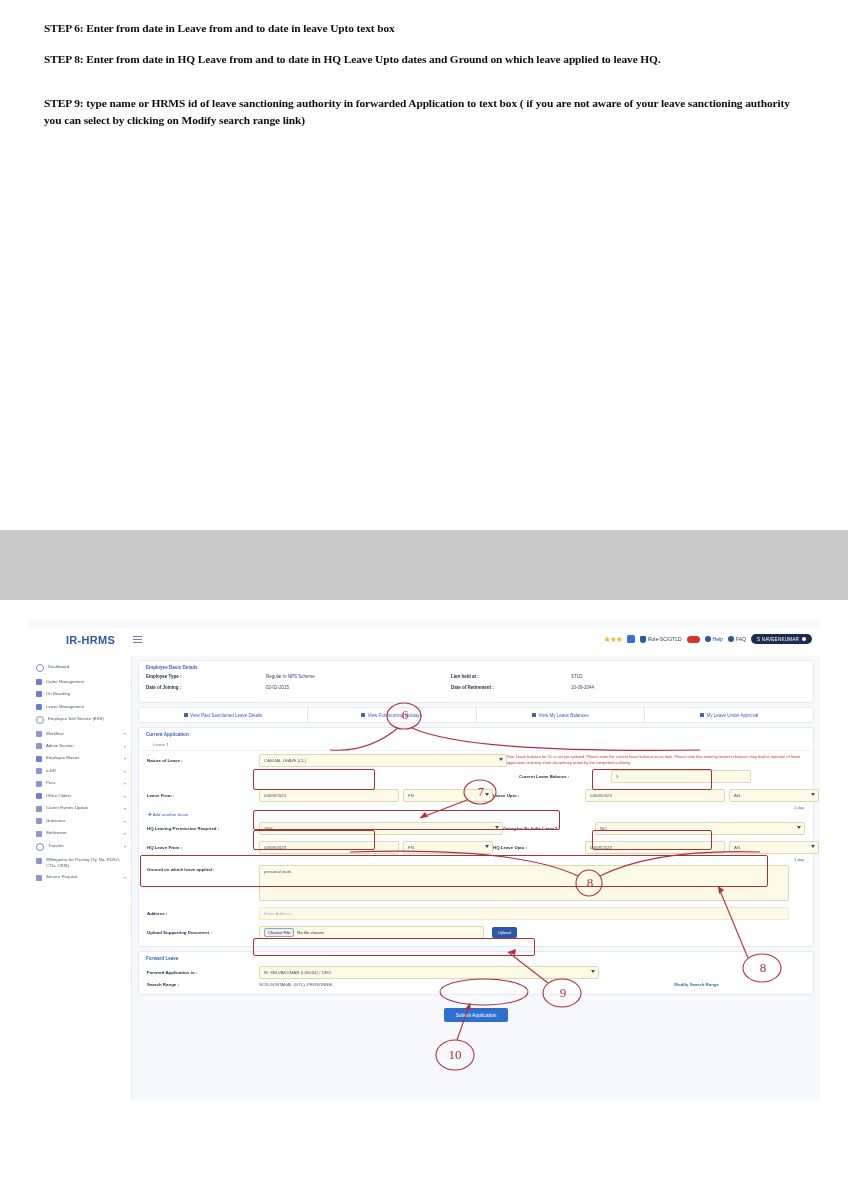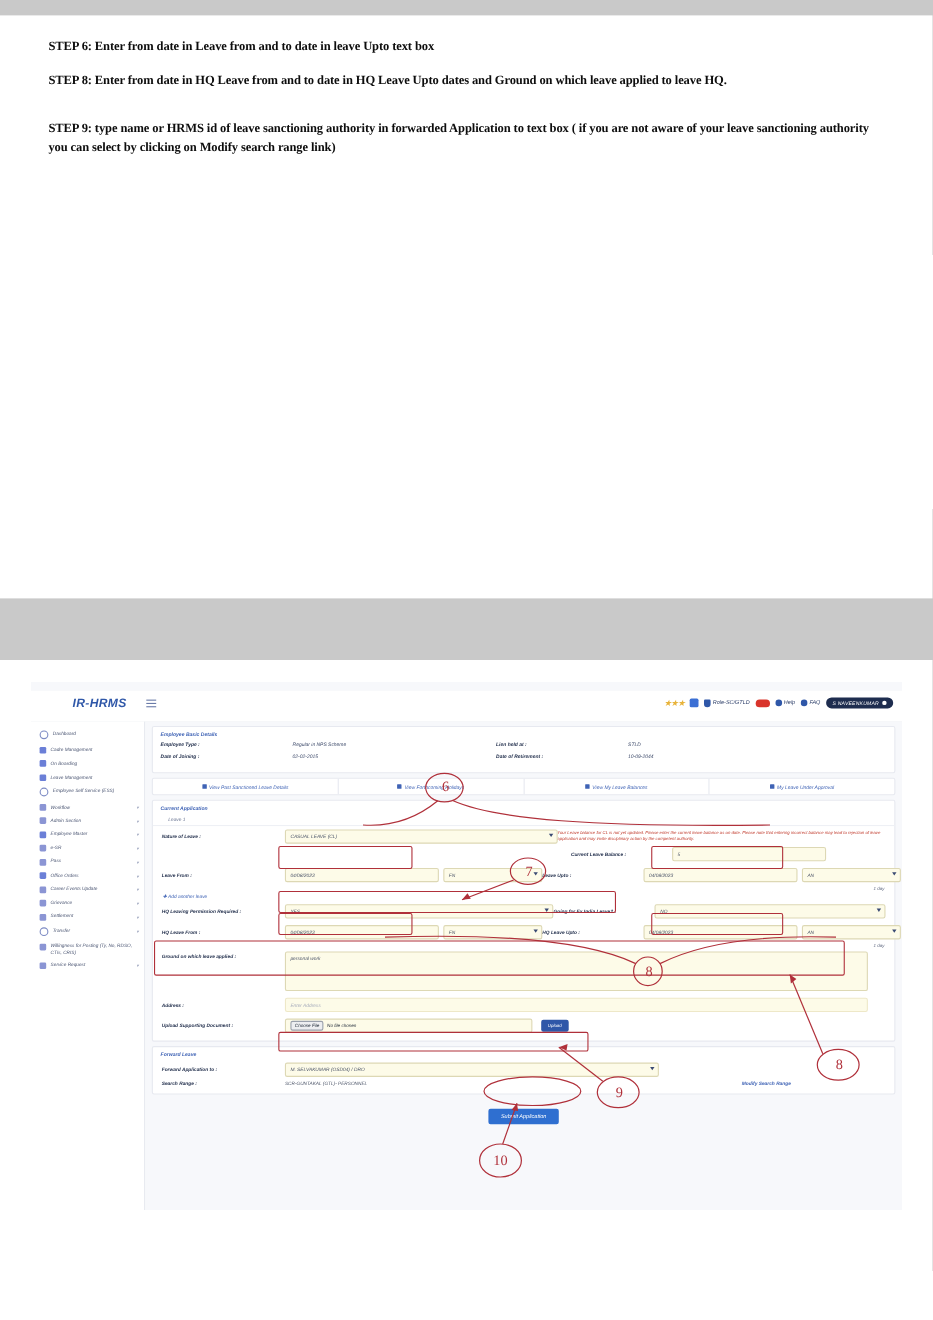--- a/index.html
+++ b/index.html
@@ -1,29 +1,29 @@
 <!DOCTYPE html>
 <html><head>
 <meta charset="utf-8">
 <style>
   html,body{margin:0;padding:0;background:#c9c9c9;}
   body{font-family:"Liberation Sans",sans-serif;}
   .page{width:848px;height:1200px;position:relative;background:#c9c9c9;overflow:hidden;}
 
   
-  .doc-sheet{position:absolute;left:0;top:14px;width:848px;height:530px;background:#ffffff;}
+  .doc-sheet{position:absolute;left:0;top:0;width:848px;height:530px;background:#ffffff;}
   .doc-body{position:absolute;left:44px;top:20px;width:766px;}
   .step-p{font-family:"Liberation Serif",serif;font-weight:bold;font-size:11.4px;
           color:#0d0d0d;line-height:1.42;margin:0 0 15px 0;letter-spacing:-0.1px;}
   .step-p.wide{margin-bottom:14px;margin-top:28px;}
 
   
   .shot-sheet{position:absolute;left:0;top:600px;width:848px;height:600px;background:#ffffff;}
   .shot{position:absolute;left:28px;top:20px;width:792px;height:480px;background:#ffffff;
-        overflow:hidden;font-style:italic;}
+        overflow:hidden;}
 
   
   .app{position:absolute;inset:0;background:#f7f8fb;filter:blur(0.32px);}
   .topbar{position:absolute;left:0;top:8px;right:0;height:28px;background:#ffffff;
           border-bottom:1px solid #e8eaf0;}
   .brand{position:absolute;left:38px;top:14px;font-size:11px;font-weight:bold;
          color:#2f57a8;letter-spacing:.3px;}
   .burger{position:absolute;left:105px;top:16px;width:9px;height:7px;}
   .burger i{display:block;height:1.3px;background:#6a7ba8;margin-bottom:1.6px;}
 

